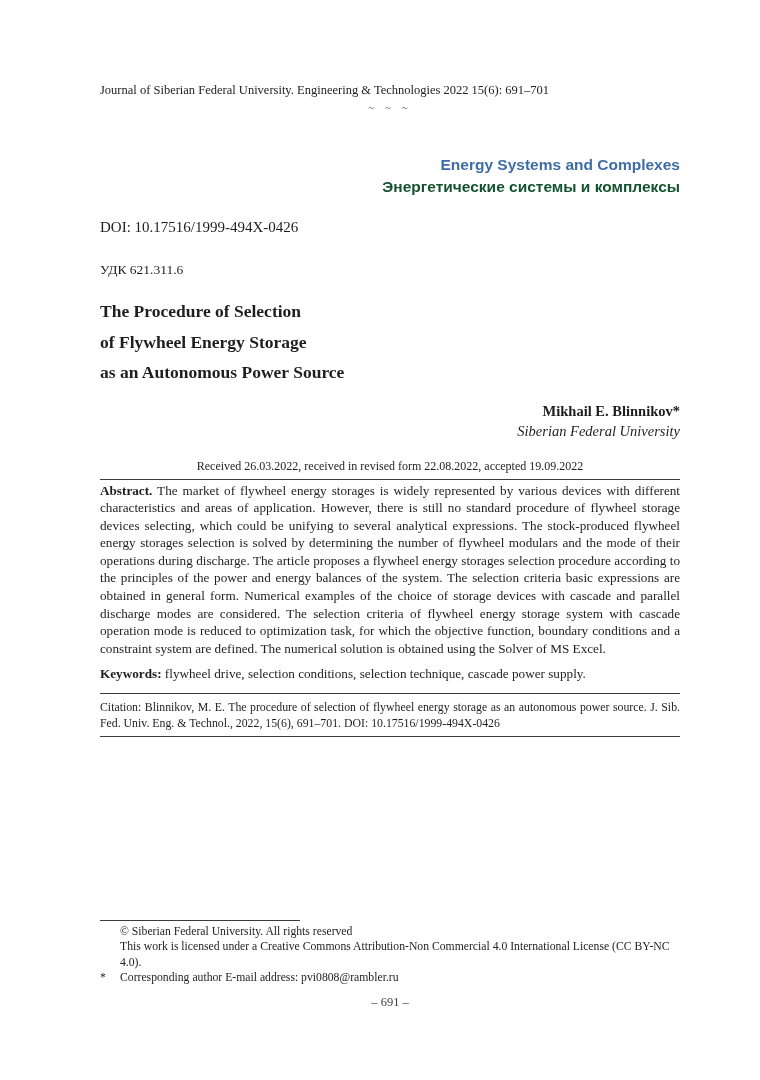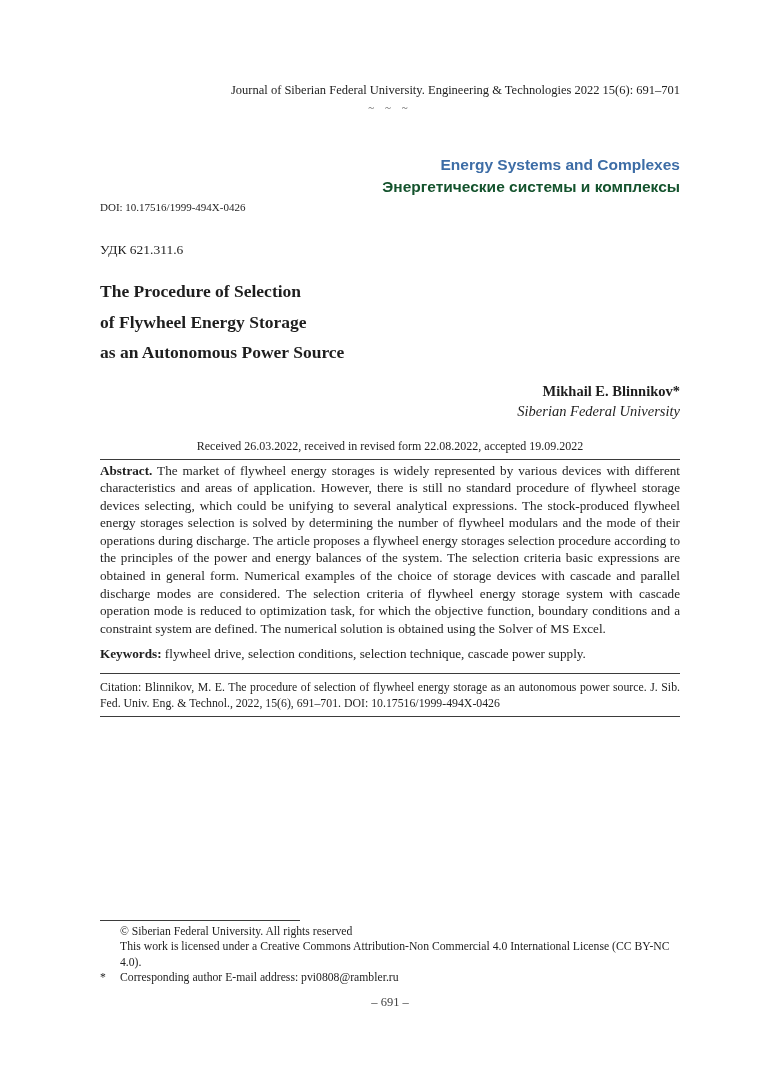--- a/index.html
+++ b/index.html
@@ -11,21 +11,21 @@
     margin: 0 auto;
     background: #ffffff;
     color: #1e1e1e;
     font-family: "Liberation Serif", "DejaVu Serif", serif;
     padding: 82px 80px 70px 100px;
     display: flex;
     flex-direction: column;
     overflow: hidden;
   }
   .journal-line {
-    text-align: right;
+    text-align: left;
     font-size: 12.5px;
     line-height: 16px;
     color: #222222;
   }
   .ornament {
     text-align: center;
     font-size: 11px;
     line-height: 14px;
     letter-spacing: 4px;
     color: #555555;
@@ -33,23 +33,23 @@
   }
   .section-headings {
     text-align: right;
     font-family: "Liberation Sans", "DejaVu Sans", sans-serif;
     font-weight: bold;
     font-size: 15.5px;
     line-height: 22px;
     margin-top: 40px;
   }
   .doi-line {
-    font-size: 11px;
+    font-size: 15px;
     line-height: 18px;
-    margin-top: 0;
+    margin-top: 20px;
   }
   .udk-line {
     font-size: 13.5px;
     line-height: 18px;
     margin-top: 25px;
   }
   .paper-title {
     font-size: 17.5px;
     font-weight: bold;
     line-height: 30.5px;

